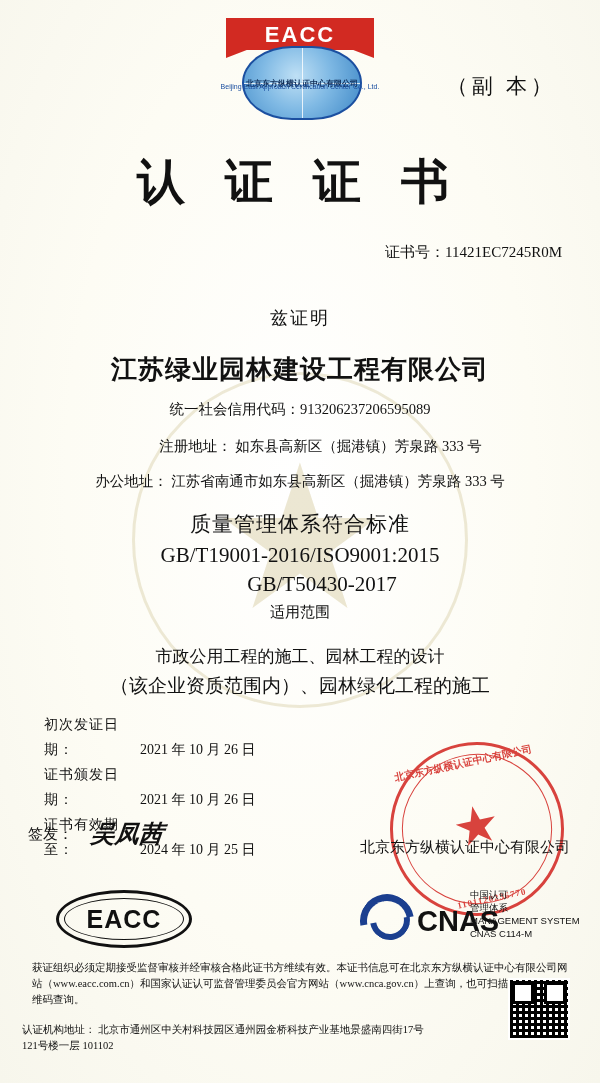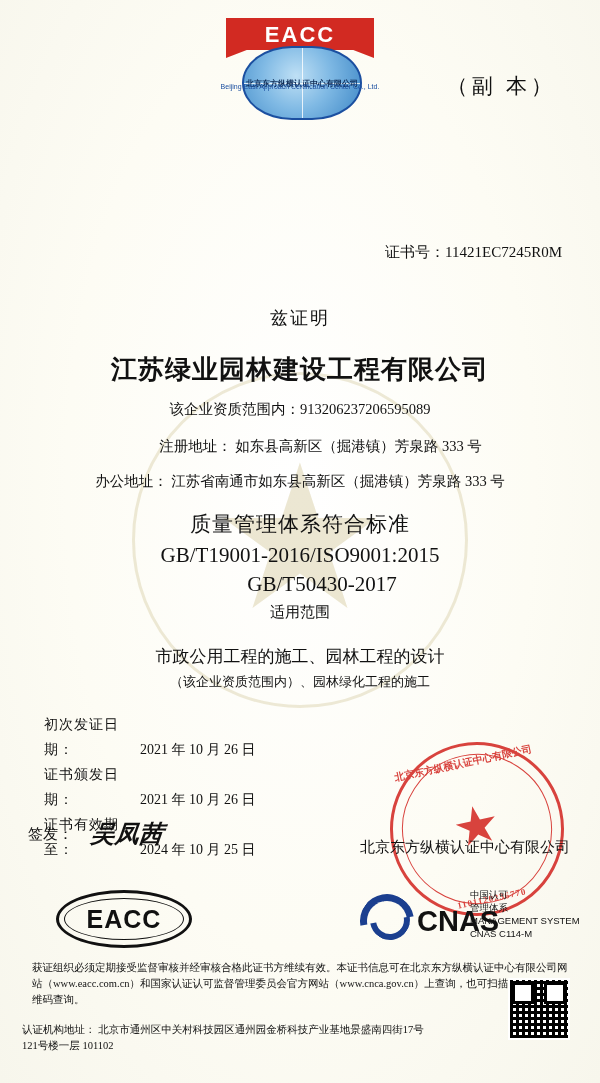--- a/index.html
+++ b/index.html
@@ -119,21 +119,21 @@
   .scope-title{
     position:absolute;left:0;right:0;top:603px;
     text-align:center;font-size:15px;
   }
   .scope1{
     position:absolute;left:0;right:0;top:645px;
     text-align:center;font-size:17px;
   }
   .scope2{
     position:absolute;left:0;right:0;top:673px;
-    text-align:center;font-size:13px;
+    text-align:center;font-size:19px;
   }
   .dates{
     position:absolute;left:44px;top:712px;
     font-size:14px;line-height:25px;
   }
   .dates div span.lbl{display:inline-block;width:96px;letter-spacing:1px;}
   .sign-row{
     position:absolute;left:28px;top:818px;
     font-size:15px;display:flex;align-items:center;gap:18px;
   }
@@ -233,28 +233,29 @@
       </div>
       <div class="globe">
         <div class="globe-txt">北京东方纵横认证中心有限公司</div>
       </div>
       <div class="logo-arc">Beijing East Approach Certification Center Co., Ltd.</div>
     </div>
   </div>
 
   <div class="copy-mark">（副 本）</div>
 
+  <div class="main-title">认 证 证 书</div>
 
   <div class="cert-no">
     <span>证书号：</span><span>11421EC7245R0M</span>
   </div>
 
   <div class="hereby">兹证明</div>
   <div class="company">江苏绿业园林建设工程有限公司</div>
-  <div class="credit">该企业资质范围内：913206237206595089</div>
+  <div class="credit">统一社会信用代码：913206237206595089</div>
   <div class="addr1">注册地址：  如东县高新区（掘港镇）芳泉路 333 号</div>
   <div class="addr2">办公地址：  江苏省南通市如东县高新区（掘港镇）芳泉路 333 号</div>
 
   <div class="std-title">质量管理体系符合标准</div>
   <div class="std1">GB/T19001-2016/ISO9001:2015</div>
   <div class="std2">GB/T50430-2017</div>
 
   <div class="scope-title">适用范围</div>
   <div class="scope1">市政公用工程的施工、园林工程的设计</div>
   <div class="scope2">（该企业资质范围内）、园林绿化工程的施工</div>

